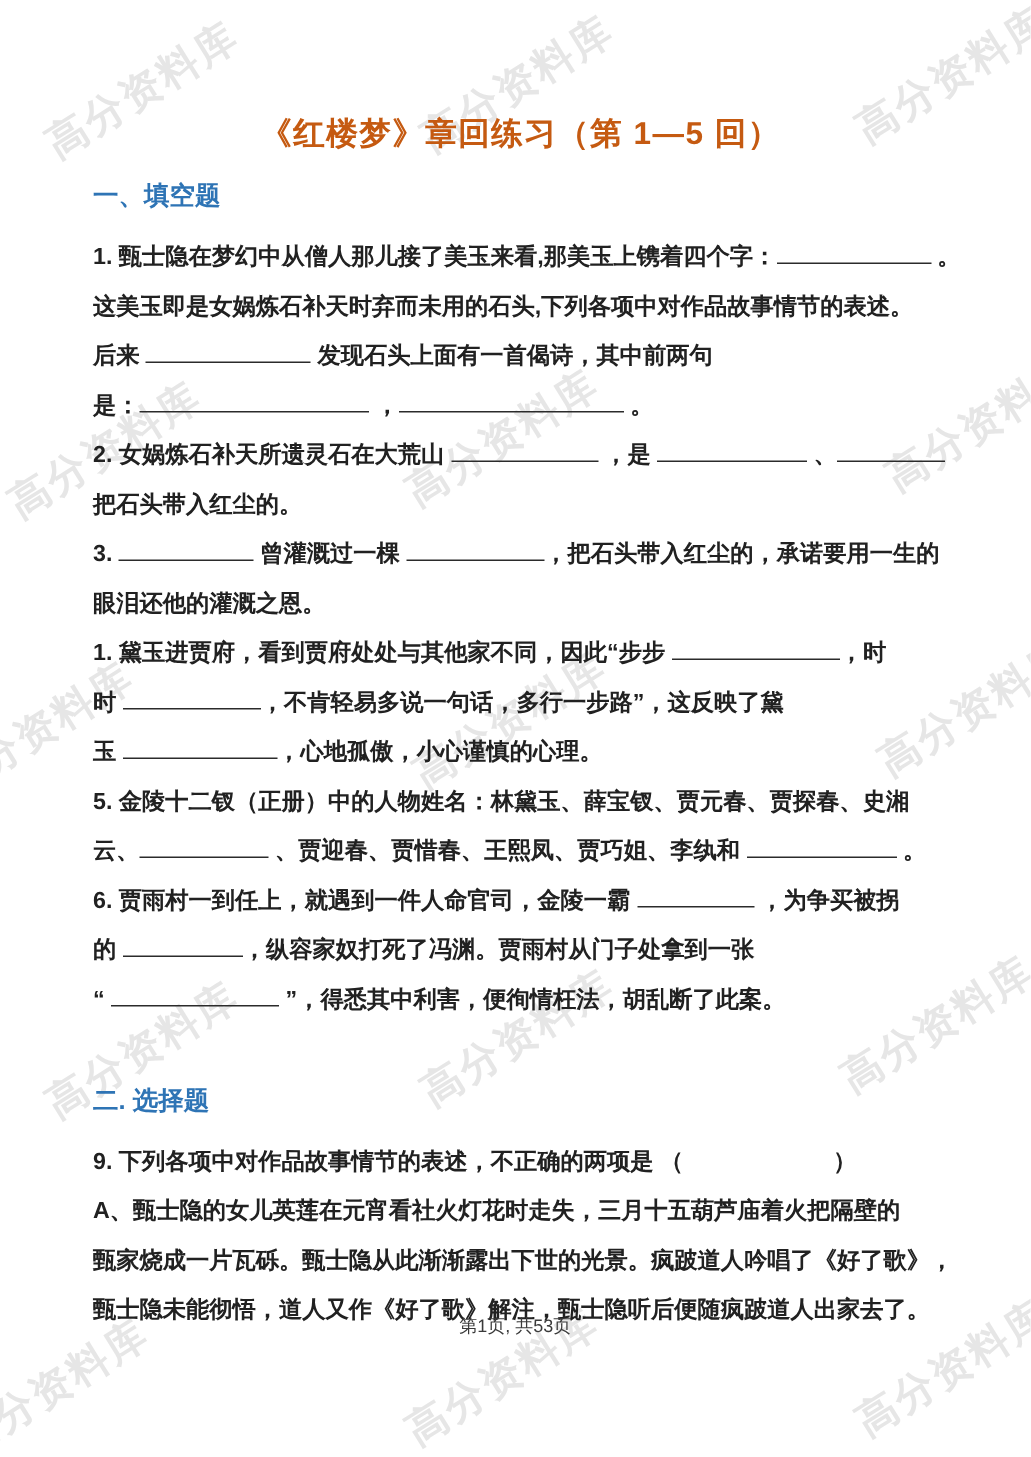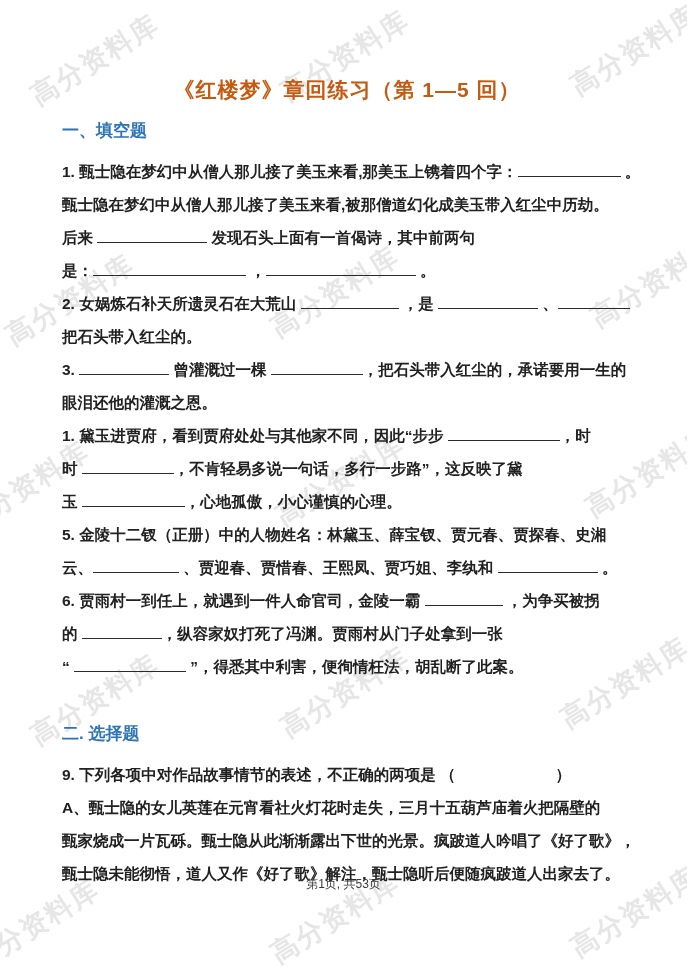--- a/index.html
+++ b/index.html
@@ -64,21 +64,21 @@
   <div class="wm" style="left: 35px; top: 925px; color: rgb(230, 230, 230);">高分资料库</div>
   <div class="wm" style="left: 335px; top: 918px; color: rgb(230, 230, 230);">高分资料库</div>
   <div class="wm" style="left: 635px; top: 912px; color: rgb(230, 230, 230);">高分资料库</div>
 
   <div class="content">
     <div class="title" style="color: rgb(197, 90, 17);">《红楼梦》章回练习（第 1—5 回）</div>
 
     <div class="heading" style="color: rgb(46, 116, 181);">一、填空题</div>
     <div class="lines">
         <div class="line"><span>1. 甄士隐在梦幻中从僧人那儿接了美玉来看,那美玉上镌着四个字：</span><span class="blank" style="width: 103px;"></span><span> 。</span></div>
-        <div class="line"><span>甄士隐在梦幻中从僧人那儿接了美玉来看,被那僧道幻化成美玉带入红尘中历劫。</span></div>
+        <div class="line"><span>这美玉即是女娲炼石补天时弃而未用的石头,下列各项中对作品故事情节的表述。</span></div>
         <div class="line"><span>后来 </span><span class="blank" style="width: 110px;"></span><span> 发现石头上面有一首偈诗，其中前两句</span></div>
         <div class="line"><span>是：</span><span class="blank" style="width: 153px;"></span><span> ，</span><span class="blank" style="width: 150px;"></span><span> 。</span></div>
         <div class="line"><span>2. 女娲炼石补天所遗灵石在大荒山 </span><span class="blank" style="width: 98px;"></span><span> ，是 </span><span class="blank" style="width: 100px;"></span><span> 、</span><span class="blank" style="width: 72px;"></span></div>
         <div class="line"><span>把石头带入红尘的。</span></div>
         <div class="line"><span>3. </span><span class="blank" style="width: 90px;"></span><span> 曾灌溉过一棵 </span><span class="blank" style="width: 92px;"></span><span>，把石头带入红尘的，承诺要用一生的</span></div>
         <div class="line"><span>眼泪还他的灌溉之恩。</span></div>
         <div class="line"><span>1. 黛玉进贾府，看到贾府处处与其他家不同，因此“步步 </span><span class="blank" style="width: 112px;"></span><span>，时</span></div>
         <div class="line"><span>时 </span><span class="blank" style="width: 92px;"></span><span>，不肯轻易多说一句话，多行一步路”，这反映了黛</span></div>
         <div class="line"><span>玉 </span><span class="blank" style="width: 103px;"></span><span>，心地孤傲，小心谨慎的心理。</span></div>
         <div class="line"><span>5. 金陵十二钗（正册）中的人物姓名：林黛玉、薛宝钗、贾元春、贾探春、史湘</span></div>

